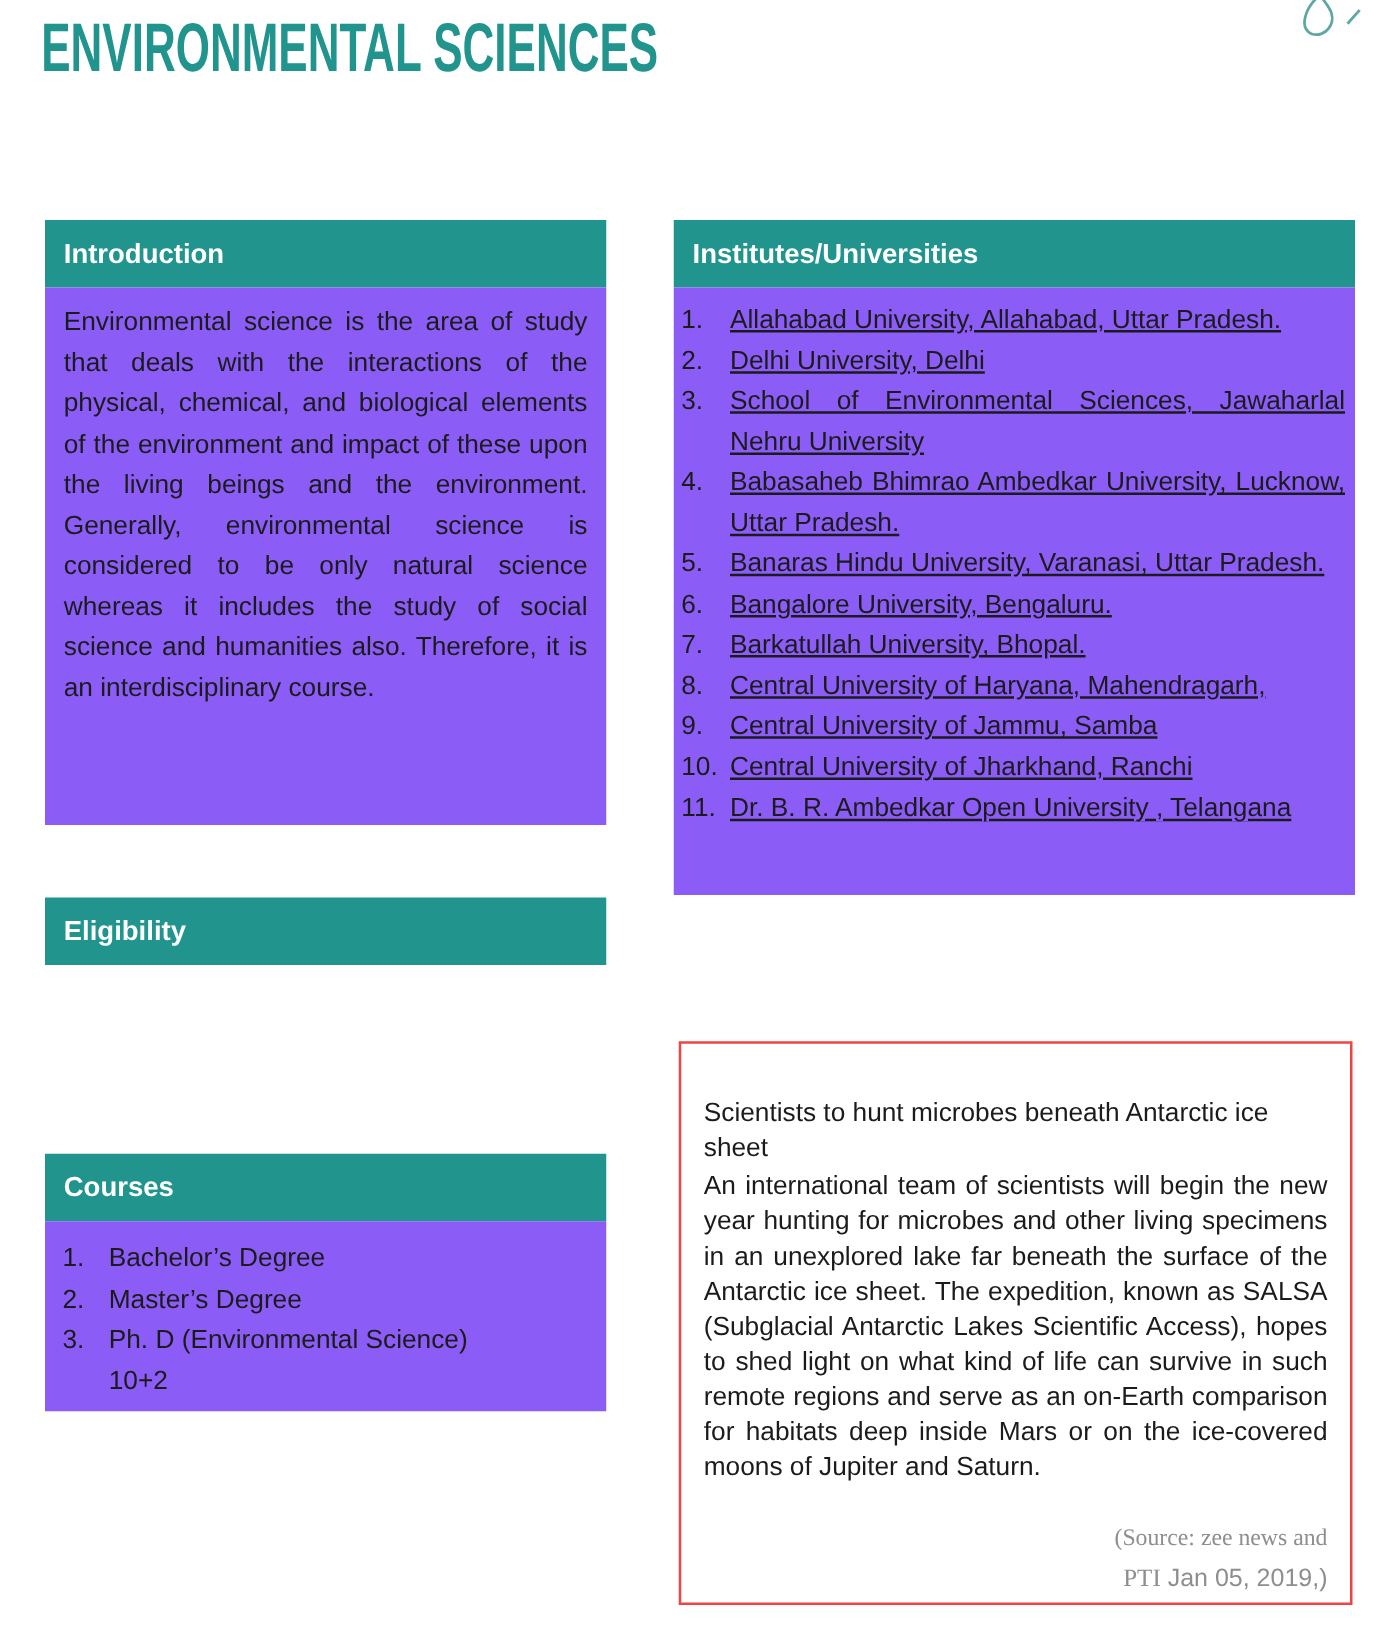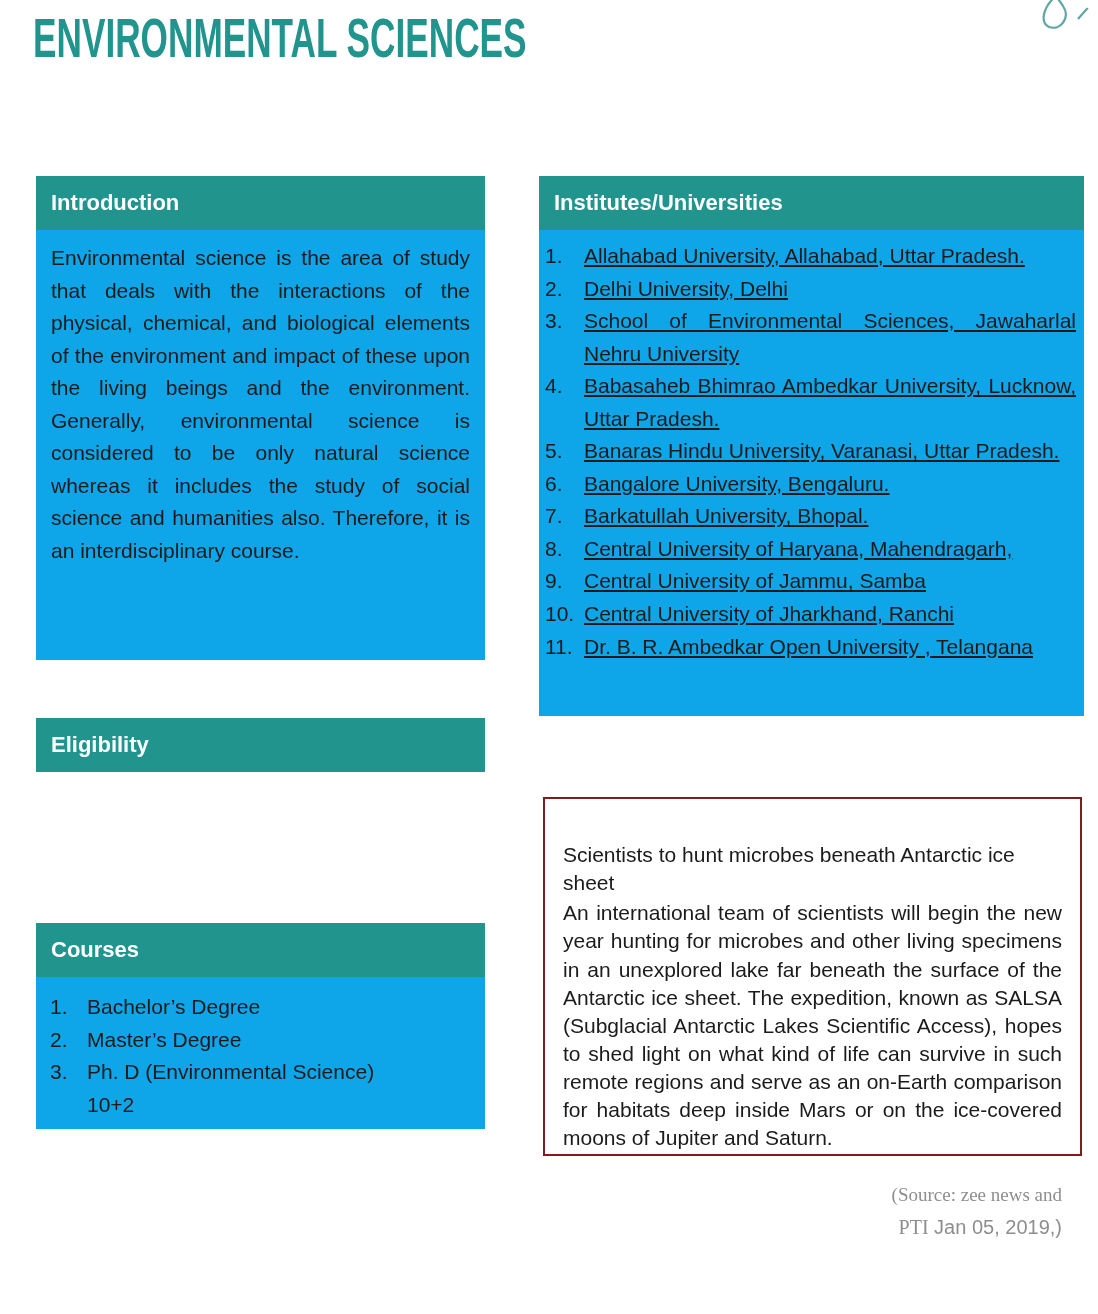--- a/index.html
+++ b/index.html
@@ -38,21 +38,21 @@
     height: 54px;
     background: #21948E;
     color: #ffffff;
     font-size: 22px;
     font-weight: bold;
     display: flex;
     align-items: center;
     padding-left: 15px;
   }
   .box-body {
-    background: #0ea5e9;
+    background: #8b5cf6;
     font-size: 21px;
     line-height: 1.55;
     color: #1b1b1b;
   }
   #intro        { left: 36px;  top: 148px; width: 449px; }
   #intro .box-body { height: 430px; padding: 12px 15px; text-align: justify; }
   #eligibility  { left: 36px;  top: 690px; width: 449px; }
   #eligibility .box-body { height: 94px; padding: 12px 40px 12px 15px; }
   #courses      { left: 36px;  top: 895px; width: 449px; }
   #courses .box-body { height: 152px; padding: 14px 10px 10px 14px; }
@@ -63,25 +63,25 @@
   .num-item { display: flex; align-items: flex-start; }
   .num-cell { flex: 0 0 37px; }
   #institutes .num-cell { flex: 0 0 39px; }
   .num-text { flex: 1 1 auto; }
   #institutes .num-text { text-align: justify; text-decoration: underline; }
   .list-note { margin-left: 37px; }
 
   #news {
     position: absolute;
     left: 543px;
-    top: 797px;
+    top: 833px;
     width: 539px;
-    height: 359px;
+    height: 451px;
     background: #ffffff;
-    border: 2px solid #7f1d1d;
+    border: 2px solid #ef4444;
     padding: 42px 18px 0 18px;
     font-size: 21px;
     line-height: 1.34;
   }
   .news-headline { margin-bottom: 2px; }
   .news-body { text-align: justify; }
   .news-source { margin-top: 28px; color: #8e8e8e; line-height: 1.6; text-align: right; }
   .serif { font-family: "Liberation Serif", serif; }
   .news-source .line1 { font-size: 19px; }
   .news-source .line2 { font-size: 20px; }

